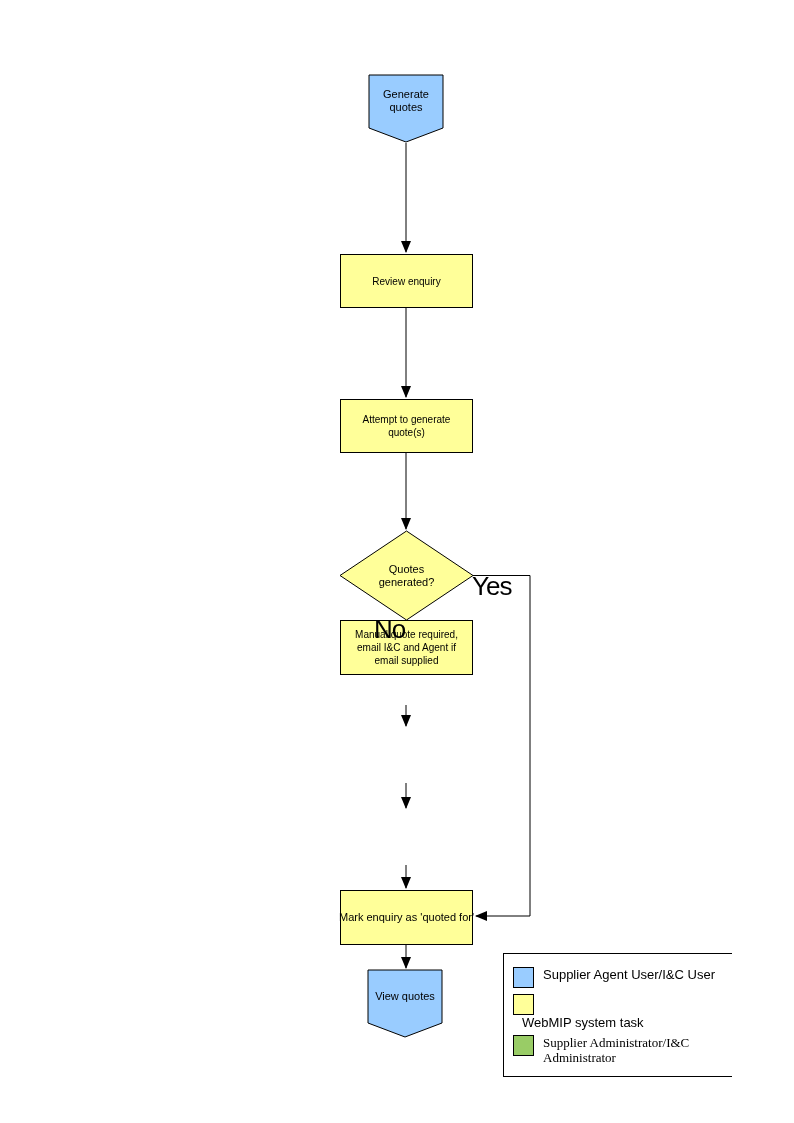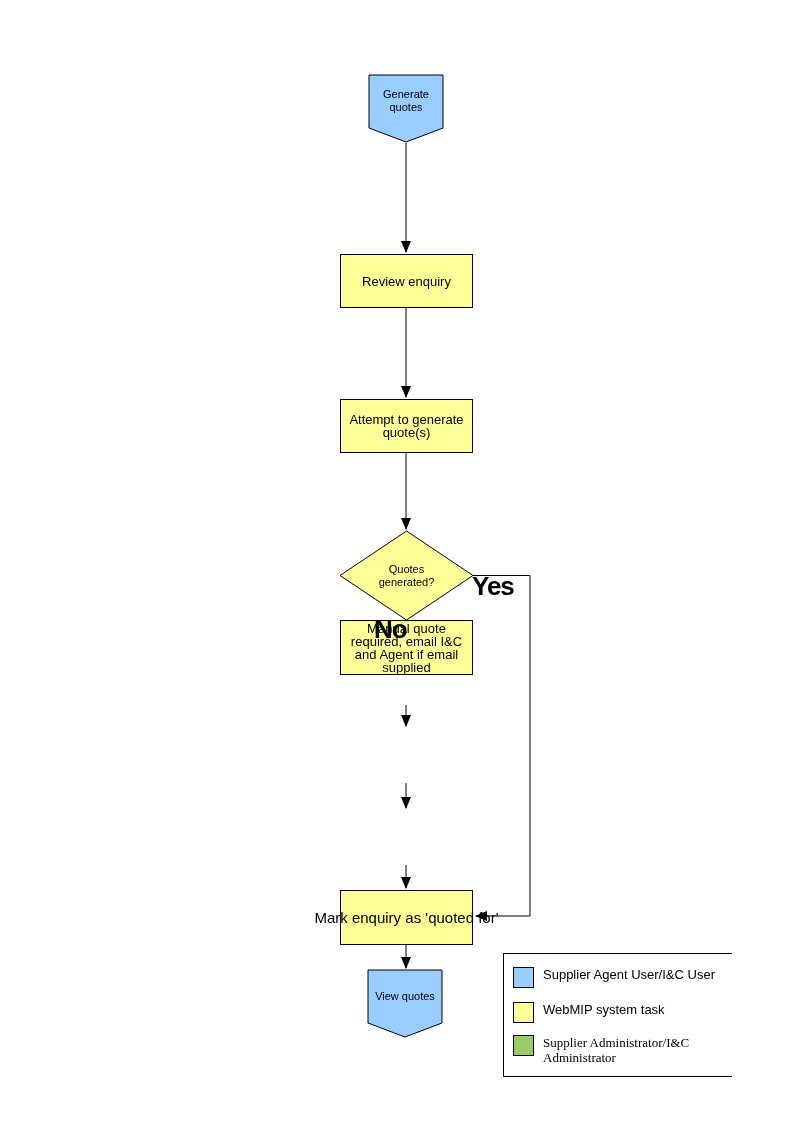--- a/index.html
+++ b/index.html
@@ -19,62 +19,61 @@
   .node {
     position: absolute;
     left: 340px;
     width: 133px;
     border: 1px solid #000;
     box-sizing: border-box;
     display: flex;
     align-items: center;
     justify-content: center;
     text-align: center;
-    font-size: 13px;
+    font-size: 10px;
     line-height: 13px;
     padding: 2px 4px;
   }
-  .node.tight { padding: 1px 8px; font-size: 15px; white-space: nowrap; }
+  .node.tight { padding: 1px 8px; font-size: 11px; white-space: nowrap; }
 
   .shape-label {
     position: absolute;
     display: flex;
     align-items: center;
     justify-content: center;
     text-align: center;
     font-size: 11px;
     line-height: 13px;
     pointer-events: none;
   }
   .branch-label {
     position: absolute;
     font-size: 26px;
     line-height: 1;
     letter-spacing: -1px;
-    font-weight: bold;
   }
 
   .legend {
     position: absolute;
     left: 503px;
     top: 953px;
     width: 238px;
     height: 124px;
     border: 1px solid #000;
     background: #fff;
     box-sizing: border-box;
   }
   .legend-row {
     position: absolute;
     left: 9px;
     right: 5px;
     display: flex;
   }
   .legend-row.r0 { top: 13px; }
-  .legend-row.r1 { top: 48px; }
+  .legend-row.r1 { top: 40px; flex-direction: column; }
   .legend-row.r2 { top: 81px; font-family: Liberation Serif, serif; }
   .swatch {
     width: 21px;
     height: 21px;
     border: 1px solid #000;
     box-sizing: border-box;
     flex: 0 0 21px;
   }
   .legend-label {
     margin-left: 9px;

